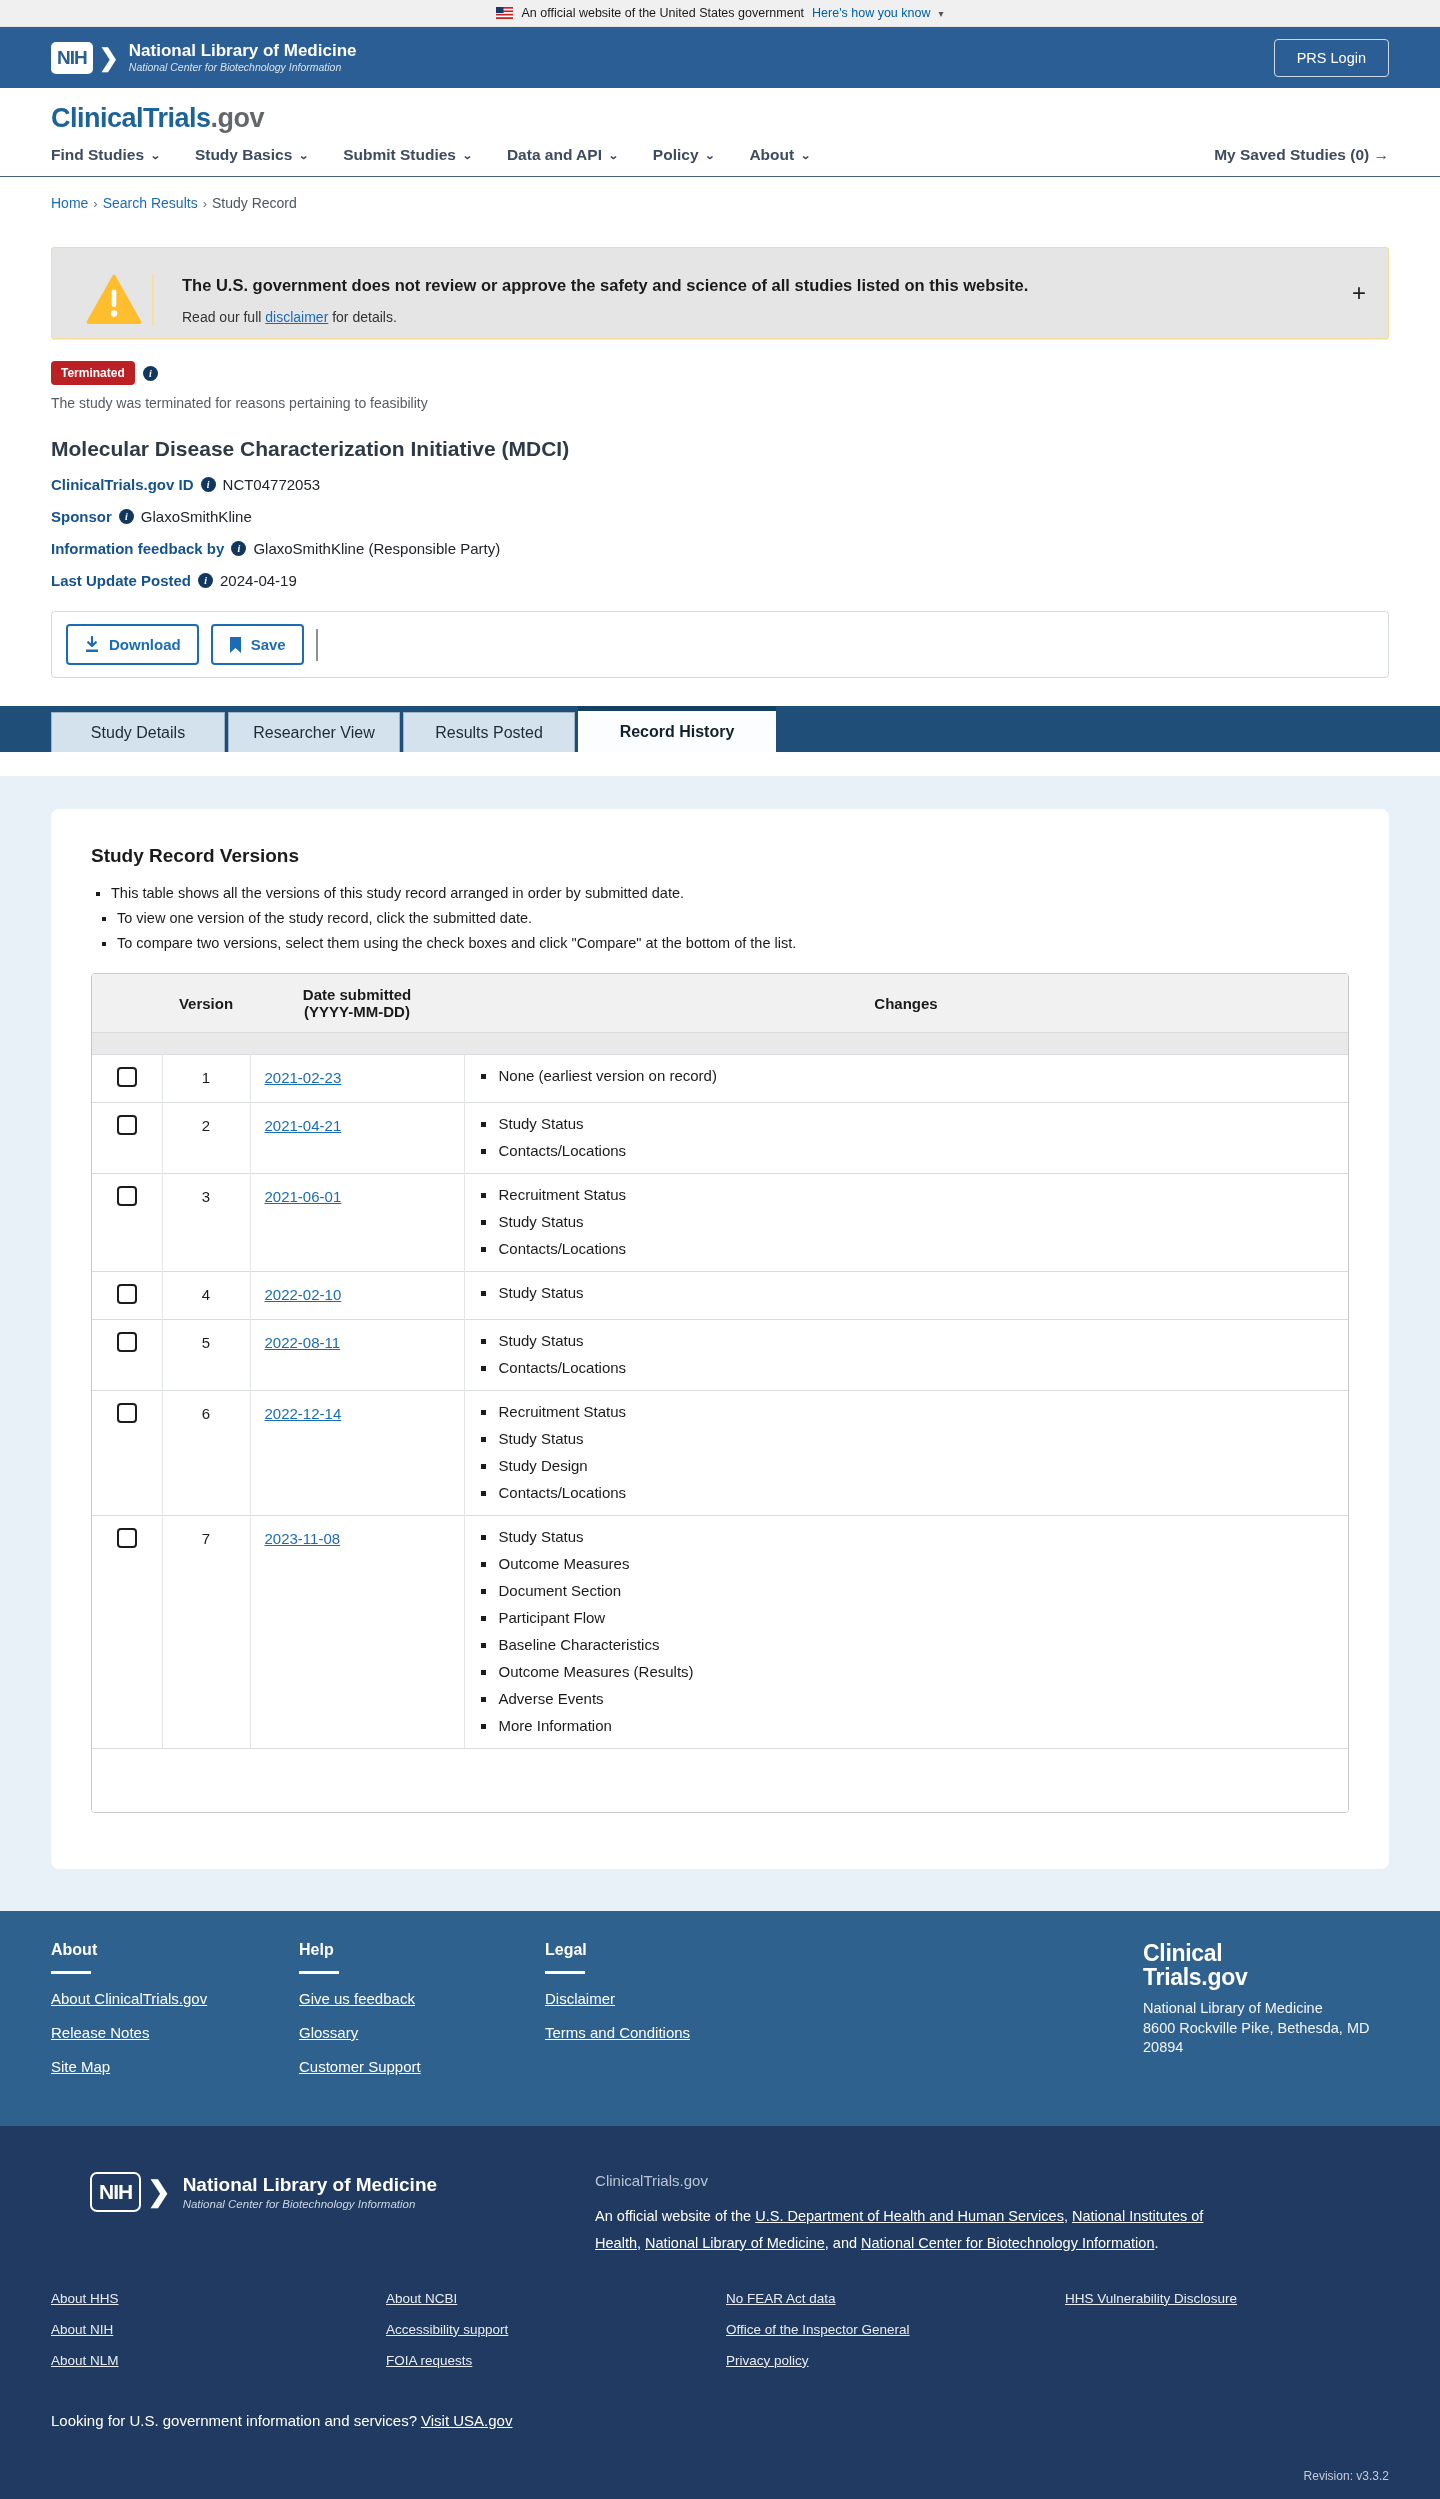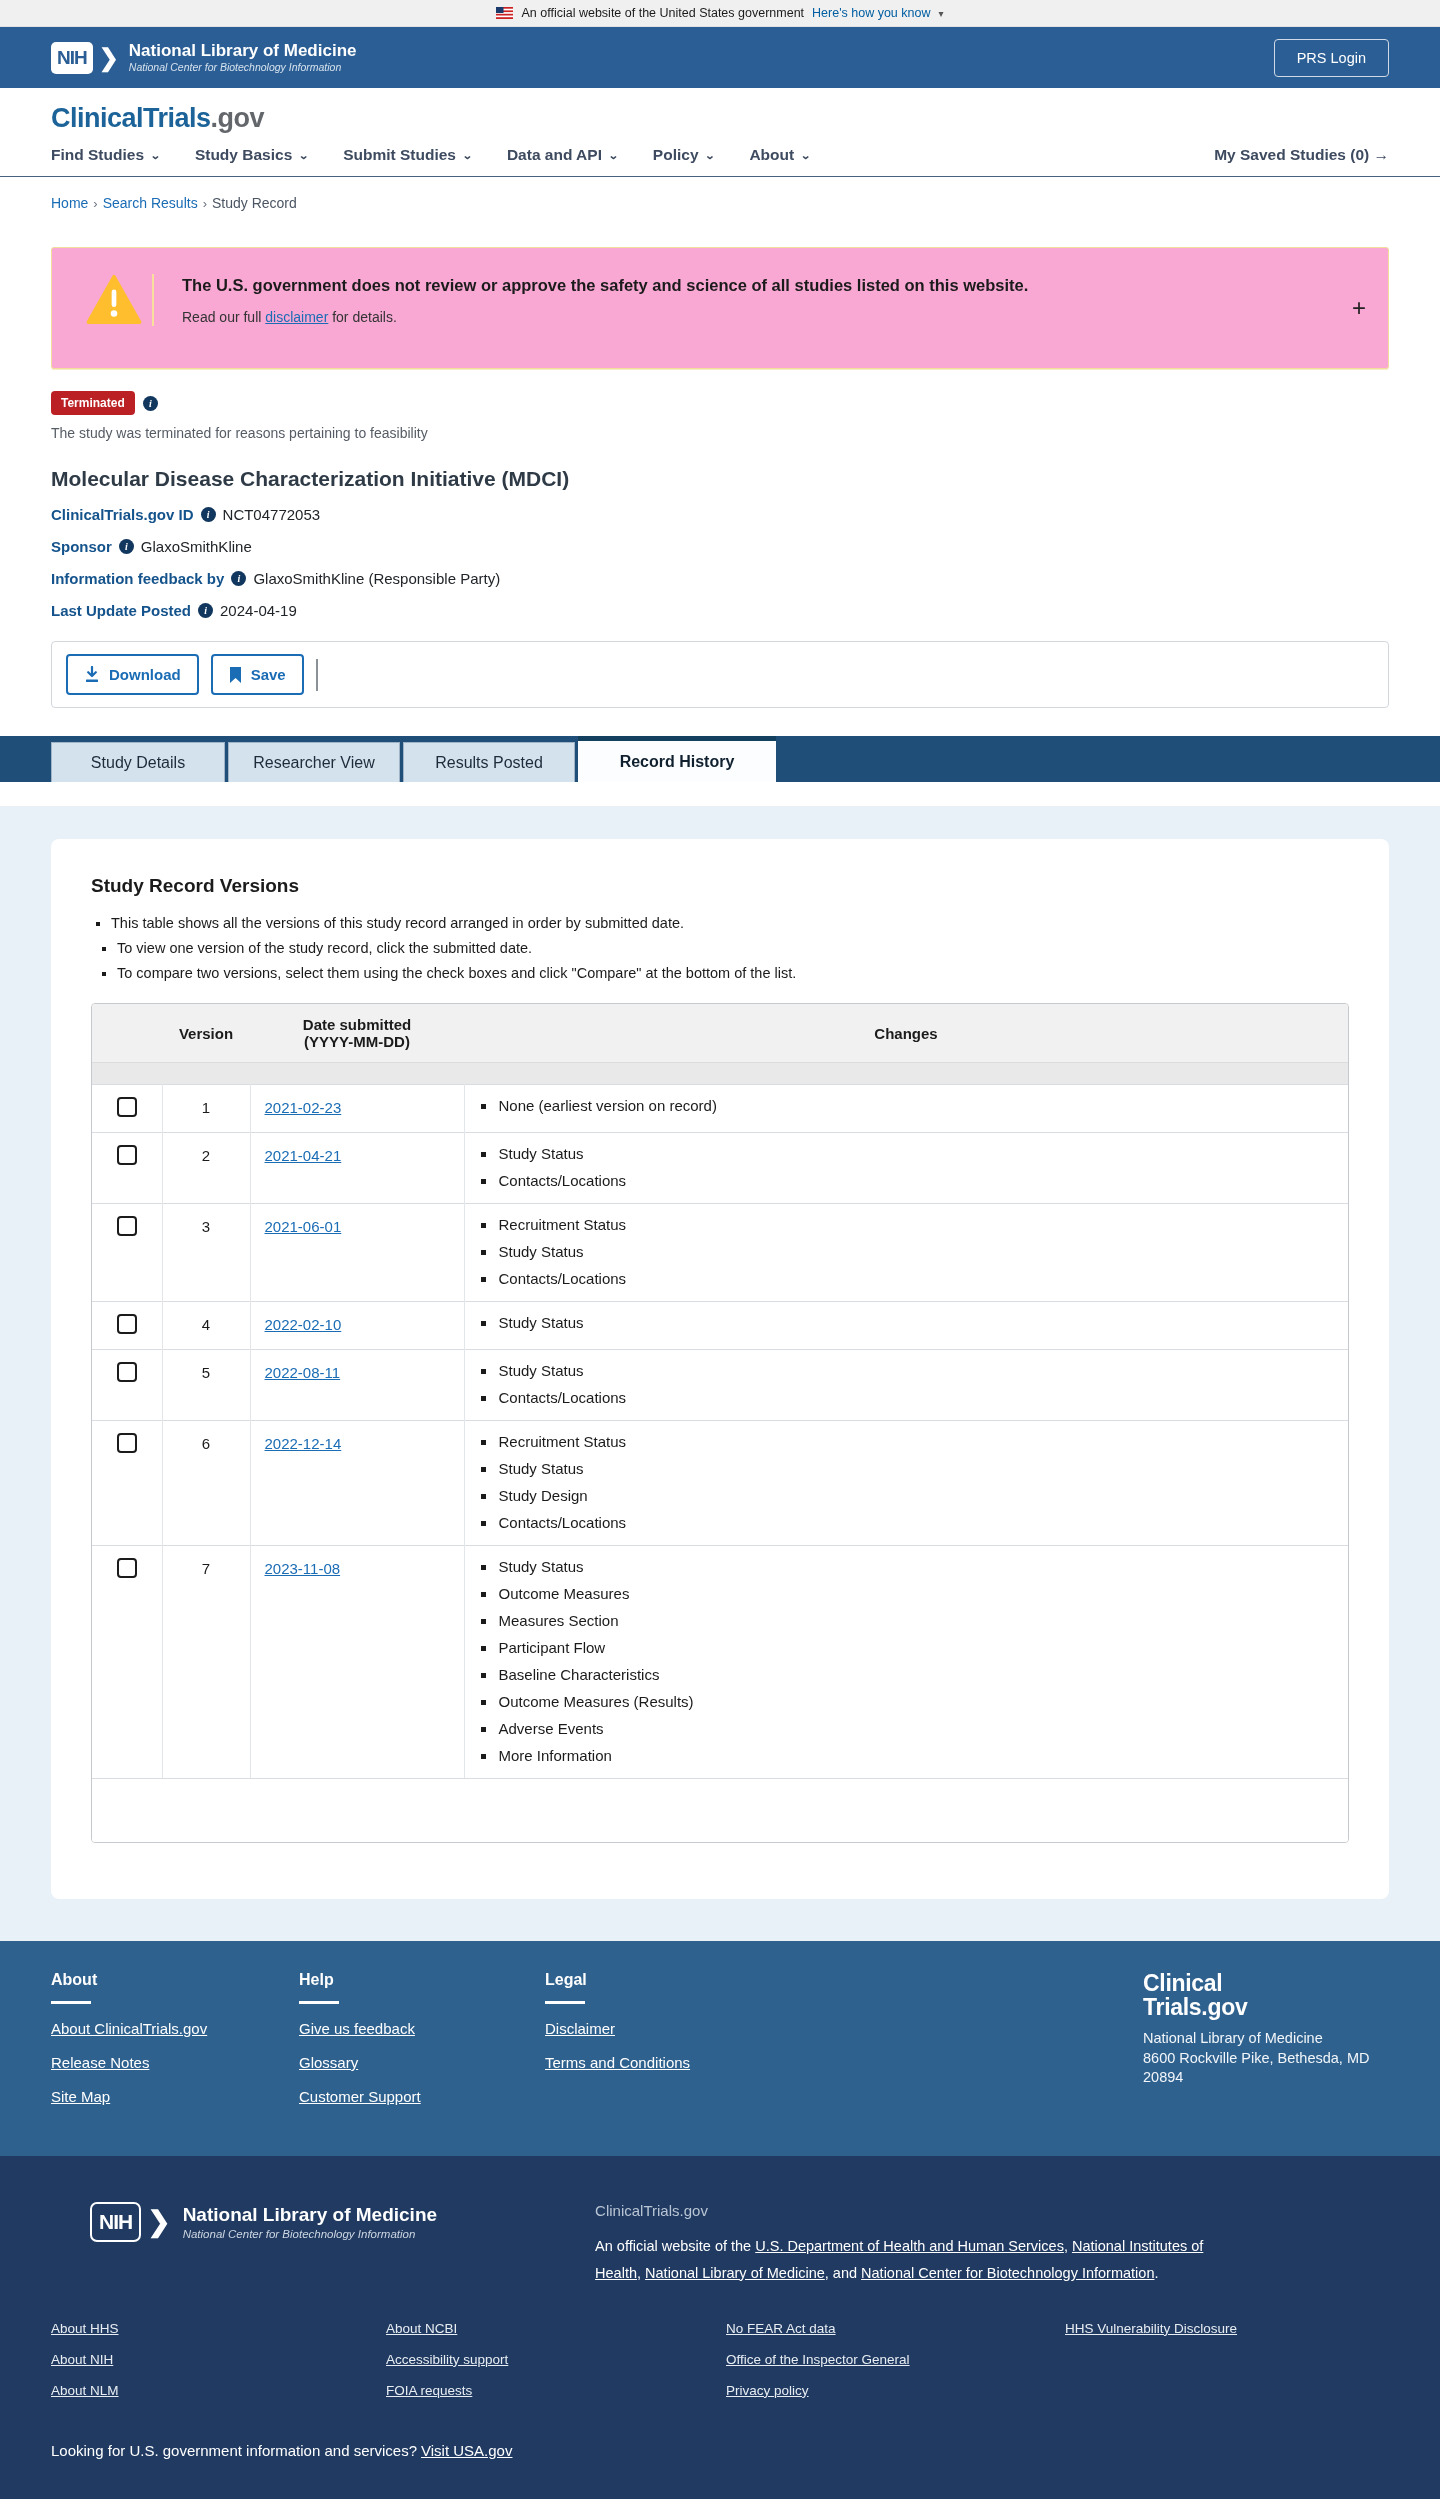--- a/index.html
+++ b/index.html
@@ -48,21 +48,21 @@
   .nav-item{display:flex;align-items:center;gap:6px;color:#3d4a5f;font-size:15.5px;font-weight:600;margin-right:34px;cursor:pointer;}
   .nav-caret{font-size:13px;color:#3d4a5f;transform:scaleY(.8);}
   .nav-right{margin-left:auto;color:#3d4a5f;font-size:15.5px;font-weight:600;cursor:pointer;}
 
   
   .page-top{background:#fff;padding-bottom:28px;}
   .breadcrumb{margin-top:18px;font-size:14px;color:#4b5563;display:flex;gap:5px;align-items:center;}
   .breadcrumb a{color:var(--link);}
   .crumb-sep{color:#6b7280;font-size:13px;}
 
-  .warning-box{margin-top:36px;border:1px solid #f3dd9a;border-radius:3px;background:#f9a8d4;display:flex;align-items:stretch;padding:26px 24px 42px 24px;position:relative;box-shadow:0 1px 0 #f7ecc9;}
+  .warning-box{margin-top:36px;border:1px solid #f3dd9a;border-radius:3px;background:#e5e5e5;display:flex;align-items:stretch;padding:26px 24px 12px 24px;position:relative;box-shadow:0 1px 0 #f7ecc9;}
   .warn-icon-wrap{width:78px;display:flex;align-items:center;justify-content:center;border-right:2px solid #f8df9c;margin-right:28px;}
   .warning-title{font-size:16.5px;font-weight:700;margin-top:2px;}
   .warning-sub{font-size:14px;margin-top:14px;color:#333;}
   .warning-sub a{color:var(--link);}
   .warn-expand{position:absolute;right:22px;top:50%;transform:translateY(-50%);font-size:24px;font-weight:400;color:#222;cursor:pointer;line-height:1;}
 
   .status-row{margin-top:22px;display:flex;align-items:center;gap:8px;}
   .status-badge{background:var(--red);color:#fff;font-size:12px;font-weight:700;padding:5px 10px;border-radius:4px;}
   .info-icon{display:inline-flex;align-items:center;justify-content:center;width:15px;height:15px;border-radius:50%;background:#11375f;color:#fff;font-size:10px;font-weight:700;font-family:"Liberation Serif",serif;font-style:italic;flex:0 0 auto;cursor:pointer;}
   .status-reason{margin-top:10px;font-size:14px;color:#565c65;}
@@ -398,21 +398,21 @@
                 </td>
             </tr>
             <tr>
               <td class="cell-check"><span class="checkbox"></span></td>
               <td class="cell-version">7</td>
               <td class="cell-date"><a class="date-link" style="text-decoration:underline">2023-11-08</a></td>
               <td>
                   <ul class="changes">
                     <li>Study Status</li>
                     <li>Outcome Measures</li>
-                    <li>Measures Section</li>
+                    <li>Document Section</li>
                     <li>Participant Flow</li>
                     <li>Baseline Characteristics</li>
                     <li>Outcome Measures (Results)</li>
                     <li>Adverse Events</li>
                     <li>More Information</li>
                   </ul>
                 </td>
             </tr>
           </tbody>
         </table>

